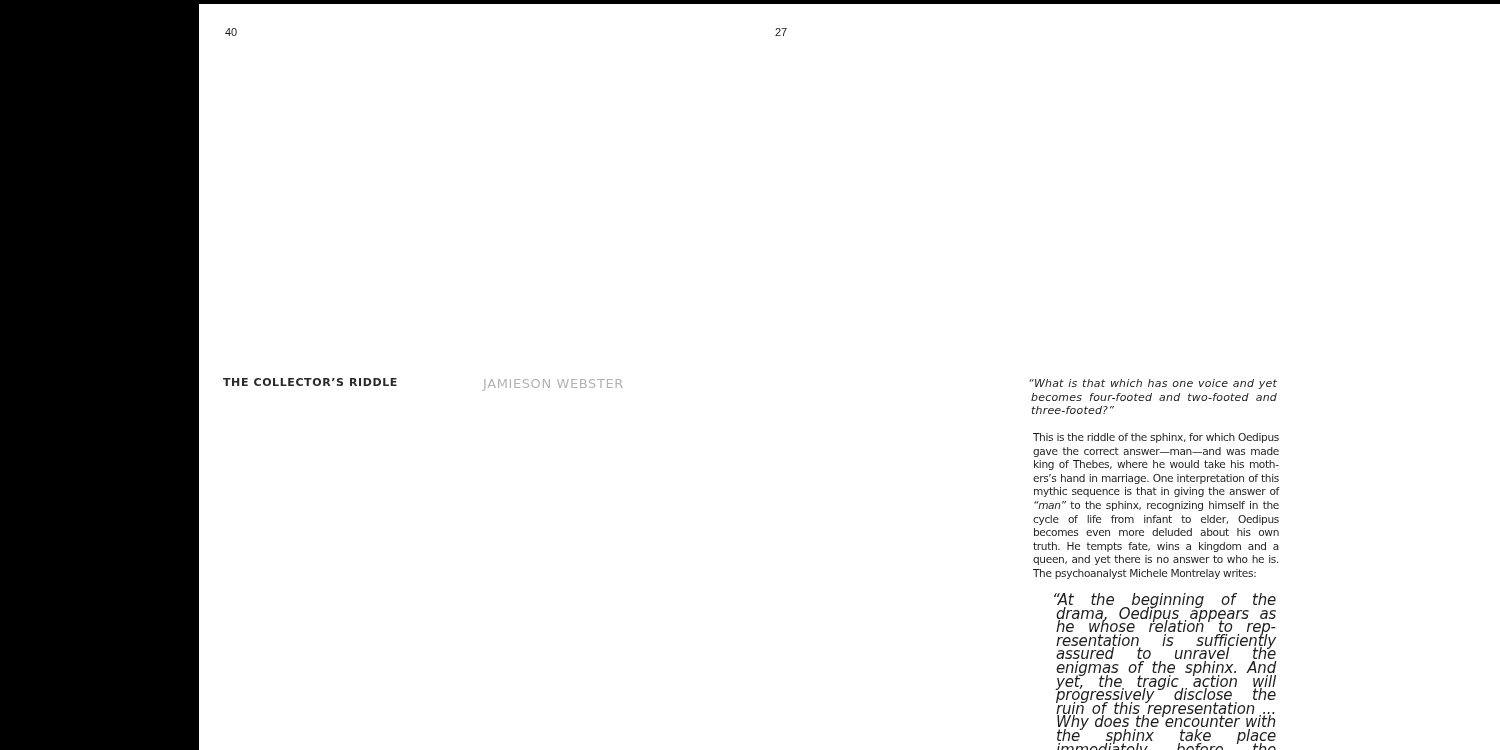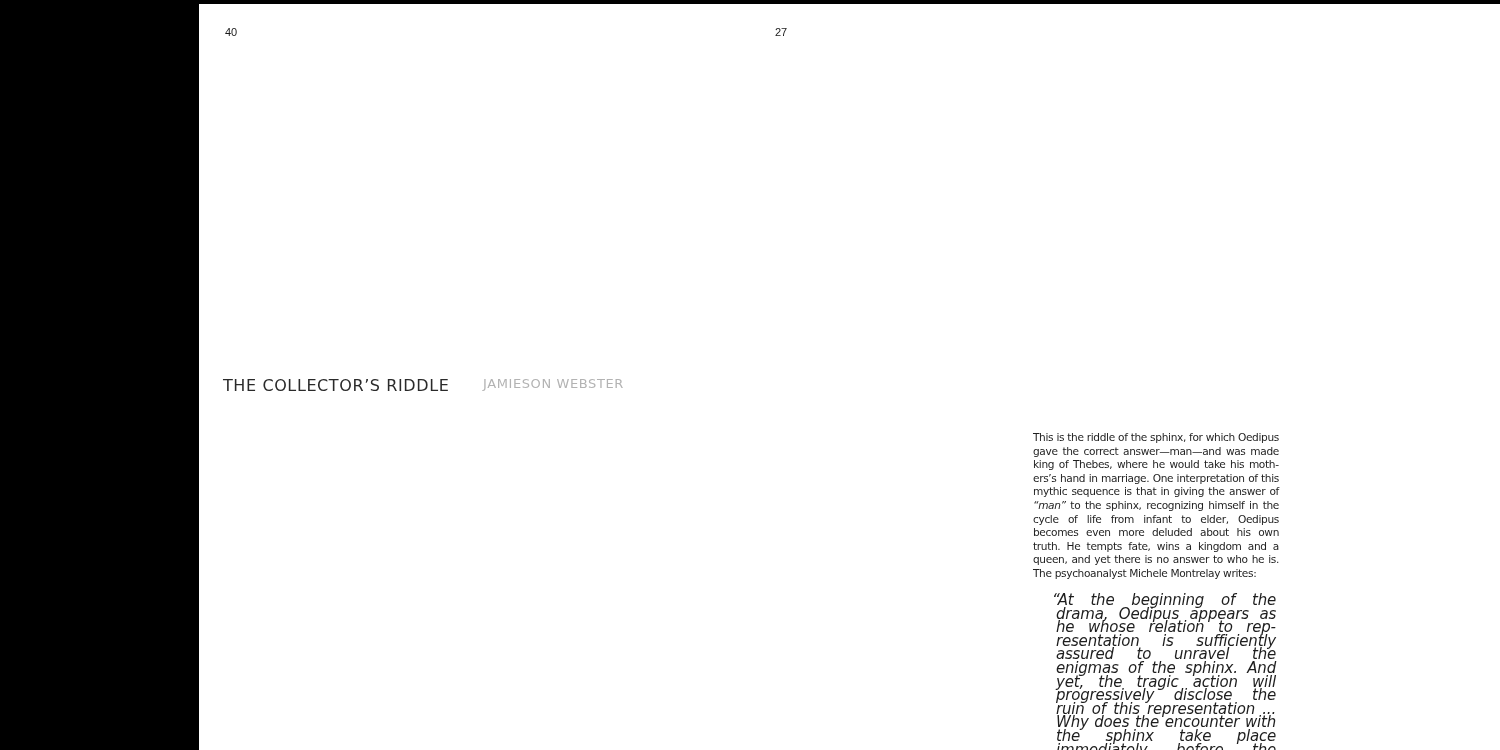--- a/index.html
+++ b/index.html
@@ -10,22 +10,22 @@
     .spread {
       position: absolute; left: 199px; top: 4px; width: 1310px; height: 750px; background: #fff;
     }
     .page-num {
       position: absolute; top: 22px; font-size: 11px; color: #1a1a1a;
       font-family: "Liberation Sans", sans-serif;
     }
     .pn-left { left: 26px; }
     .pn-right { left: 576px; }
     .title {
-      position: absolute; left: 24px; top: 372px; font-size: 16px; letter-spacing: 0.6px;
-      color: #2a2a2a; font-family: "DejaVu Sans", sans-serif; font-weight: 400;
+      position: absolute; left: 24px; top: 372px; font-size: 11px; letter-spacing: 0.6px;
+      color: #2a2a2a; font-family: "DejaVu Sans", sans-serif; font-weight: 700;
     }
     .author {
       position: absolute; left: 284px; top: 372px; font-size: 13px; letter-spacing: 0.6px;
       color: #b3b3b3; font-family: "DejaVu Sans", sans-serif;
     }
     .epigraph {
       position: absolute; left: 832px; top: 373px; width: 246px;
       font-family: "DejaVu Sans", sans-serif; font-style: italic; font-size: 11px;
       line-height: 13.6px; color: #1e1e1e; text-align: justify; letter-spacing: 0.2px;
       text-indent: -3px;
@@ -47,17 +47,18 @@
 </head>
 <body>
 
 <div class="spread">
   <div class="page-num pn-left">40</div>
   <div class="page-num pn-right">27</div>
 
   <div class="title">THE COLLECTOR’S RIDDLE</div>
   <div class="author">JAMIESON WEBSTER</div>
 
+  <div class="epigraph">“What is that which has one voice and yet becomes four-footed and two-footed and three-footed?”</div>
 
   <div class="body-text"><span>This is the riddle of the sphinx, for which Oedipus gave the correct answer—man—and was made king of Thebes, where he would take his moth­ers’s hand in marriage. One interpretation of this mythic sequence is that in giving the an­swer of </span><em>“man”</em><span> to the sphinx, recognizing him­self in the cycle of life from infant to elder, Oedipus becomes even more deluded about his own truth. He tempts fate, wins a kingdom and a queen, and yet there is no answer to who he is. The psychoanalyst Michele Montrelay writes:</span></div>
 
   <div class="blockquote">“At the beginning of the drama, Oedipus appears as he whose relation to rep­resentation is sufficiently assured to unrav­el the enigmas of the sphinx. And yet, the tragic action will progressively disclose the ruin of this representation ... Why does the encounter with the sphinx take place immediately before the drama? To what does the sphinx refer, this reasoning and devouring hybrid being, which beats its</div>
 </div>
 
 </body></html>

